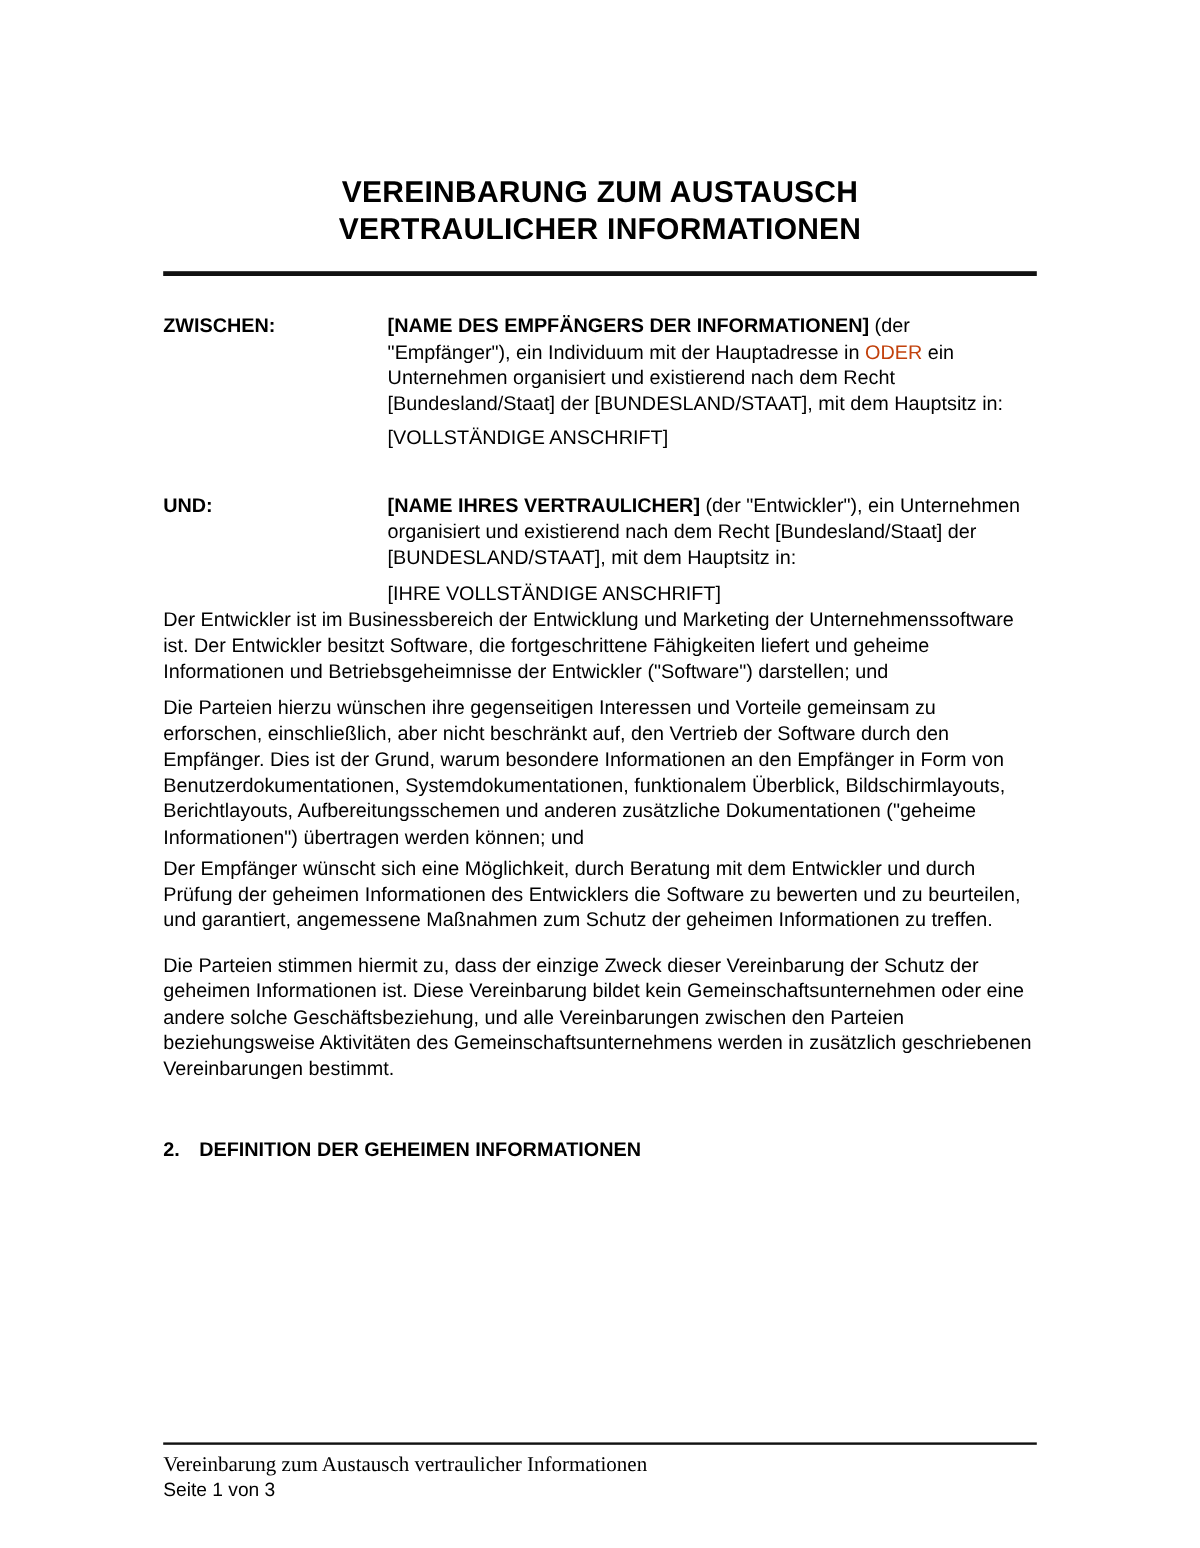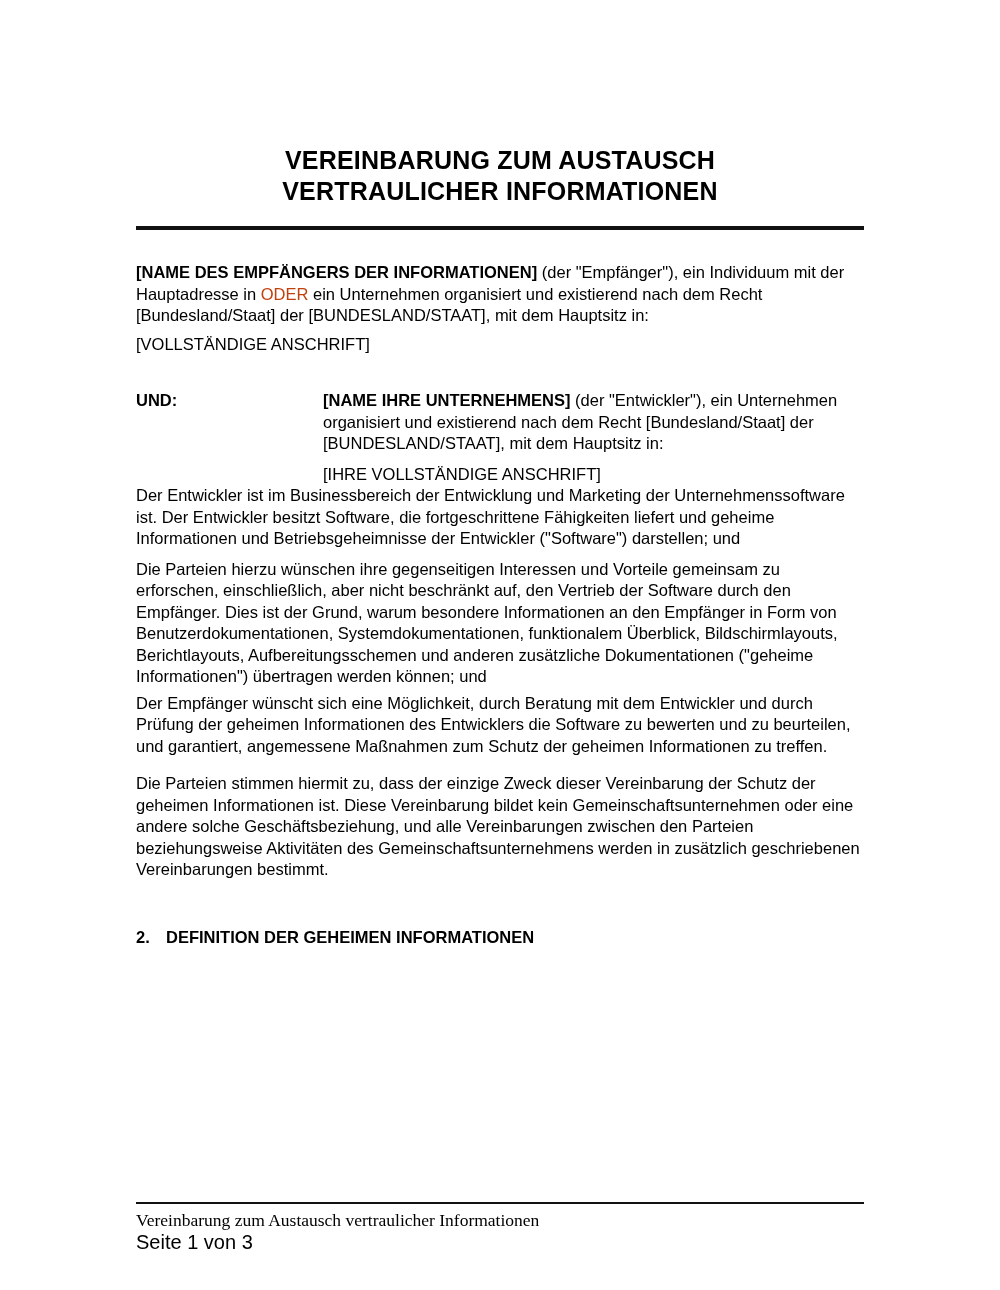--- a/index.html
+++ b/index.html
@@ -70,44 +70,45 @@
     justify-content: space-between;
     align-items: baseline;
     flex-direction: column;
   }
   .footer-left {
     font-family: "Liberation Serif", serif;
     font-size: 17.5px;
   }
   .footer-right {
     font-family: "Liberation Sans", sans-serif;
-    font-size: 20px;
+    font-size: 16px;
   }
 </style>
 </head>
 <body>
 
 <div class="page">
 
   <h1 class="title"><span>VEREINBARUNG ZUM AUSTAUSCH</span><br><span>VERTRAULICHER INFORMATIONEN</span></h1>
 
   <div class="rule-thick"></div>
 
 
   <div class="party-row">
+    <div class="party-label">ZWISCHEN:</div>
     <div class="party-text">
       <p class="party-para"><span class="b">[NAME DES EMPFÄNGERS DER INFORMATIONEN]</span><span> (der "Empfänger"), ein Individuum mit der Hauptadresse in </span><span class="muted">ODER</span><span> ein Unternehmen organisiert und existierend nach dem Recht [Bundesland/Staat] der [BUNDESLAND/STAAT], mit dem Hauptsitz in:</span></p>
       <p class="party-address">[VOLLSTÄNDIGE ANSCHRIFT]</p>
     </div>
   </div>
 
   <div class="party-row second">
     <div class="party-label">UND:</div>
     <div class="party-text">
-      <p class="party-para"><span class="b">[NAME IHRE UNTERNEHMENS]</span><span> (der "Entwickler"), ein Unternehmen organisiert und existierend nach dem Recht [Bundesland/Staat] der [BUNDESLAND/STAAT], mit dem Hauptsitz in:</span></p>
+      <p class="party-para"><span class="b">[NAME IHRES VERTRAULICHER]</span><span> (der "Entwickler"), ein Unternehmen organisiert und existierend nach dem Recht [Bundesland/Staat] der [BUNDESLAND/STAAT], mit dem Hauptsitz in:</span></p>
       <p class="party-address second">[IHRE VOLLSTÄNDIGE ANSCHRIFT]</p>
     </div>
   </div>
 
   <p class="recital-1">Der Entwickler ist im Businessbereich der Entwicklung und Marketing der Unternehmenssoftware ist. Der Entwickler besitzt Software, die fortgeschrittene Fähigkeiten liefert und geheime Informationen und Betriebsgeheimnisse der Entwickler ("Software") darstellen; und</p>
   <p class="recital-2">Die Parteien hierzu wünschen ihre gegenseitigen Interessen und Vorteile gemeinsam zu erforschen, einschließlich, aber nicht beschränkt auf, den Vertrieb der Software durch den Empfänger. Dies ist der Grund, warum besondere Informationen an den Empfänger in Form von Benutzerdokumentationen, Systemdokumentationen, funktionalem Überblick, Bildschirmlayouts, Berichtlayouts, Aufbereitungsschemen und anderen zusätzliche Dokumentationen ("geheime Informationen") übertragen werden können; und</p>
   <p class="recital-3">Der Empfänger wünscht sich eine Möglichkeit, durch Beratung mit dem Entwickler und durch Prüfung der geheimen Informationen des Entwicklers die Software zu bewerten und zu beurteilen, und garantiert, angemessene Maßnahmen zum Schutz der geheimen Informationen zu treffen.</p>
 
   <p class="section-body">Die Parteien stimmen hiermit zu, dass der einzige Zweck dieser Vereinbarung der Schutz der geheimen Informationen ist. Diese Vereinbarung bildet kein Gemeinschaftsunternehmen oder eine andere solche Geschäftsbeziehung, und alle Vereinbarungen zwischen den Parteien beziehungsweise Aktivitäten des Gemeinschaftsunternehmens werden in zusätzlich geschriebenen Vereinbarungen bestimmt.</p>
 

